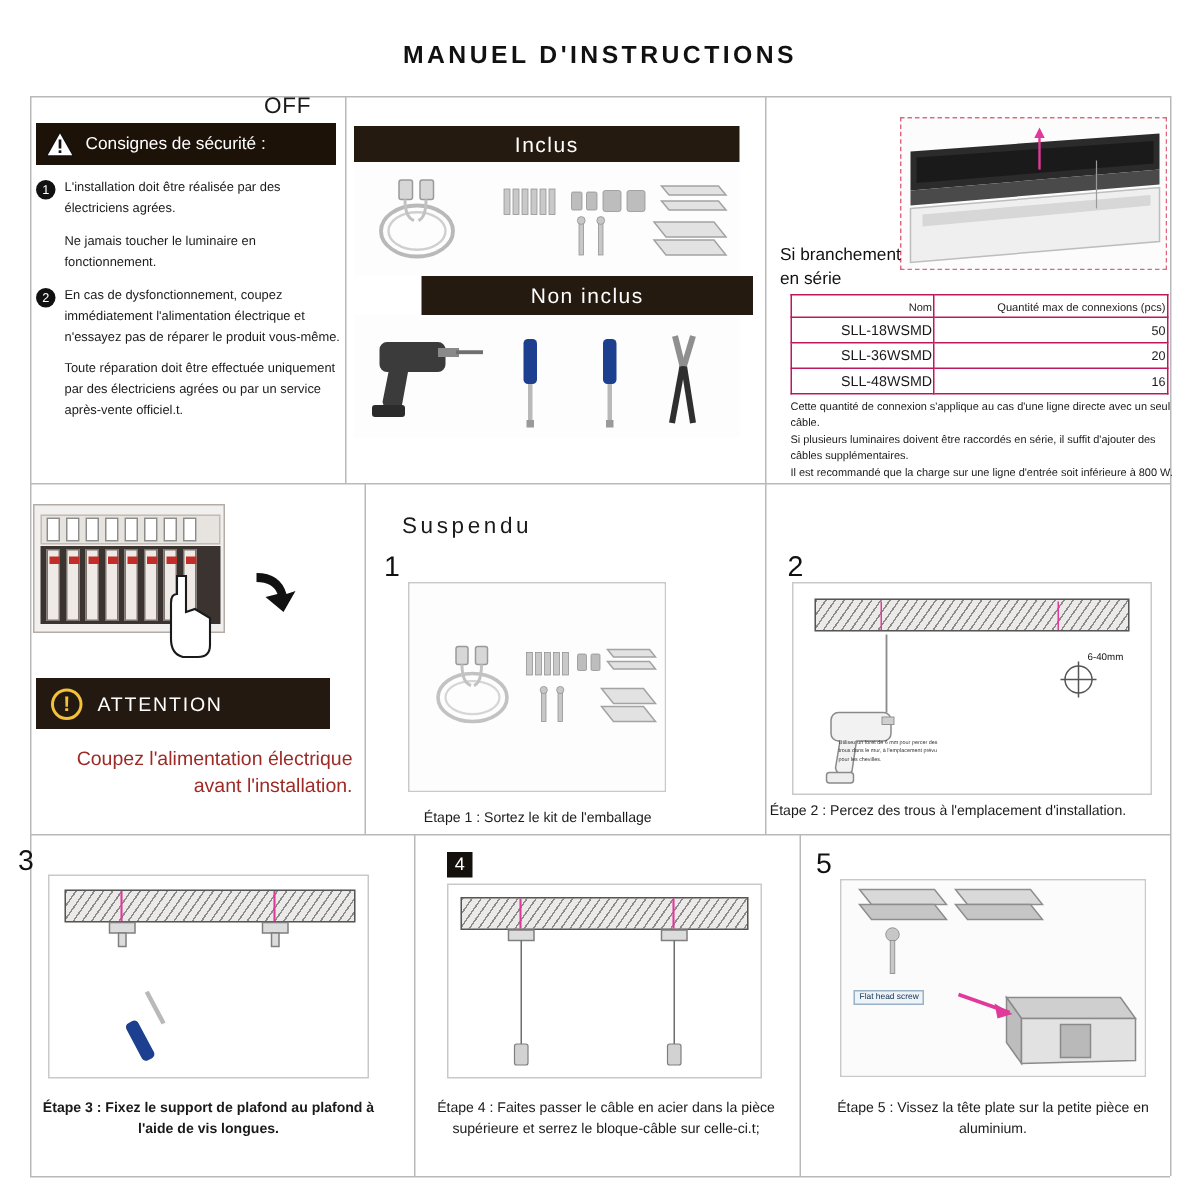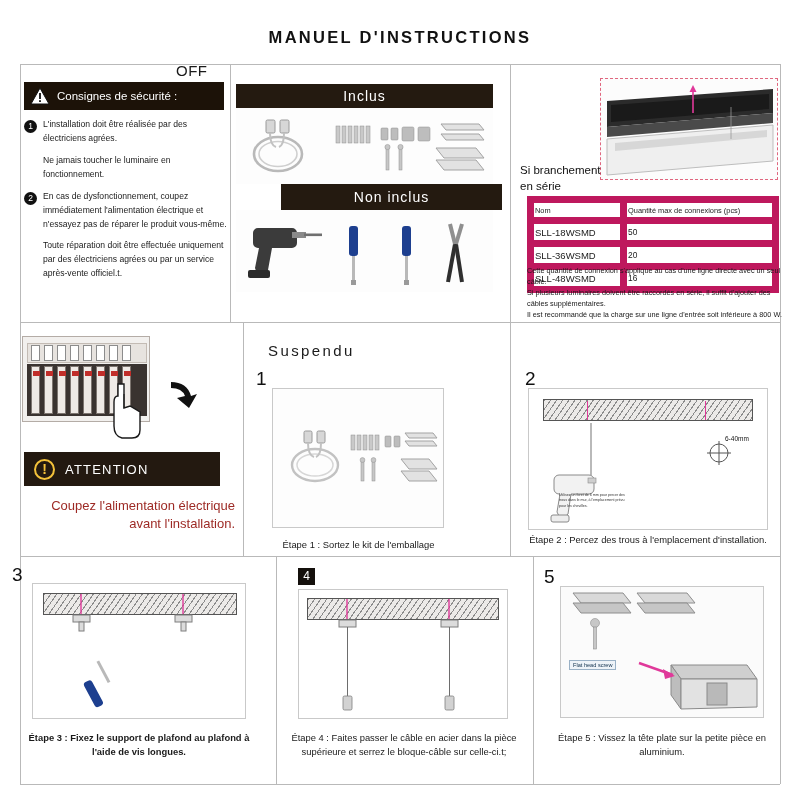--- a/index.html
+++ b/index.html
@@ -66,21 +66,21 @@
   }
   .serie-label {
     position:absolute; left:520px; top:163px; width:86px;
     font-size:11.5px; line-height:1.35; color:#111;
   }
   table.qty {
     position:absolute; left:527px; top:196px; width:252px;
     border-collapse:collapse; font-size:8.4px; background:#fff;
   }
   table.qty th, table.qty td {
-    border:7px solid #be185d; text-align:left; padding:2.5px 1px; font-weight:normal;
+    border:1px solid #be185d; text-align:right; padding:2.5px 1px; font-weight:normal;
   }
   table.qty th { font-size:7.4px; }
   table.qty td.name { font-size:9.5px; }
   .serie-note {
     position:absolute; left:527px; top:266px; width:256px;
     font-size:7.3px; line-height:1.5; color:#1a1a1a;
   }
 
   
   .breaker-wrap { position:absolute; left:22px; top:336px; width:200px; height:110px; }
@@ -422,21 +422,21 @@
       <rect x="59" y="89" width="8" height="5" fill="#cfcfcf" stroke="#8a8a8a" stroke-width="0.6"></rect>
       <line x1="62" y1="86" x2="62" y2="34" stroke="#8a8a8a" stroke-width="1.2"></line>
 
       <circle cx="190" cy="64" r="9" fill="none" stroke="#555" stroke-width="1"></circle>
       <line x1="178" y1="64" x2="202" y2="64" stroke="#555" stroke-width="1"></line>
       <line x1="190" y1="52" x2="190" y2="76" stroke="#555" stroke-width="1"></line>
     </svg>
     <div class="dim-label" style="left:196px; top:46px;">6-40mm</div>
     <div class="tiny-note" style="left:30px; top:104px; width:72px;">Utilisez un foret de 6 mm pour percer des trous dans le mur, à l'emplacement prévu pour les chevilles.</div>
   </div>
-  <div class="fig-cap" style="left:528px; top:533px; width:240px;">Étape 2 : Percez des trous à l'emplacement d'installation.</div>
+  <div class="fig-cap" style="left:512px; top:533px; width:240px;">Étape 2 : Percez des trous à l'emplacement d'installation.</div>
 
   <div class="step-num" style="left:12px; top:564px;">3</div>
   <div class="fig" style="left:32px; top:583px; width:214px; height:136px;">
     <div class="ceiling" style="left:10px; top:9px; width:194px; height:22px;"></div>
     <svg style="position:absolute; left:0; top:0;" width="214" height="136" viewBox="0 0 214 136">
       <line x1="48" y1="10" x2="48" y2="30" stroke="#e0399a" stroke-width="1.4"></line>
       <line x1="150" y1="10" x2="150" y2="30" stroke="#e0399a" stroke-width="1.4"></line>
 
       <g fill="#dcdcdc" stroke="#7f7f7f" stroke-width="1">
         <rect x="40" y="31" width="17" height="7"></rect>

